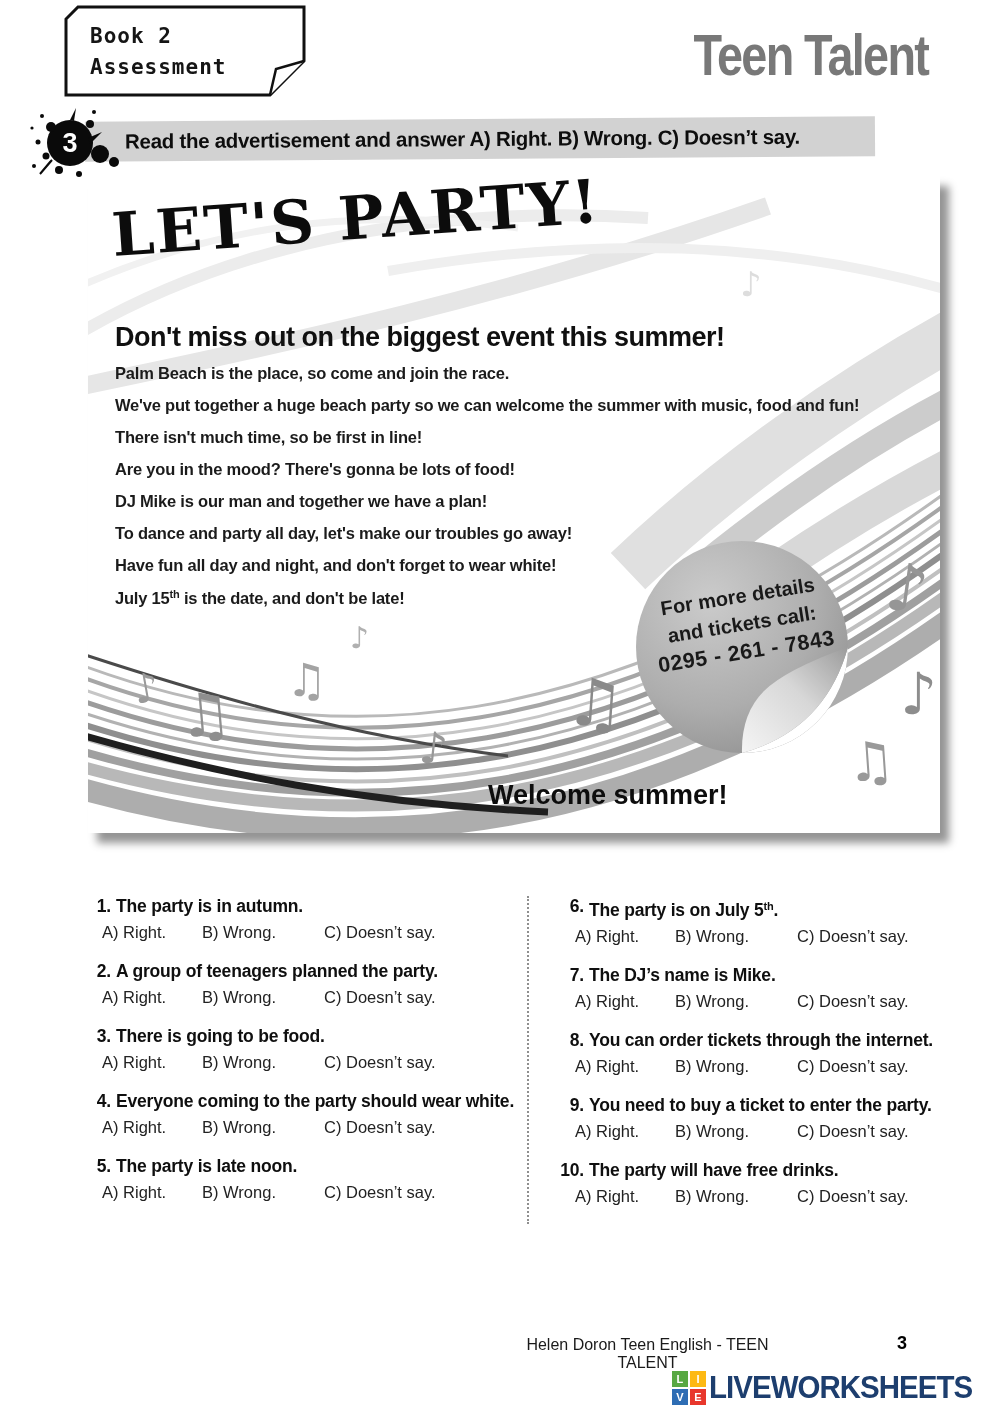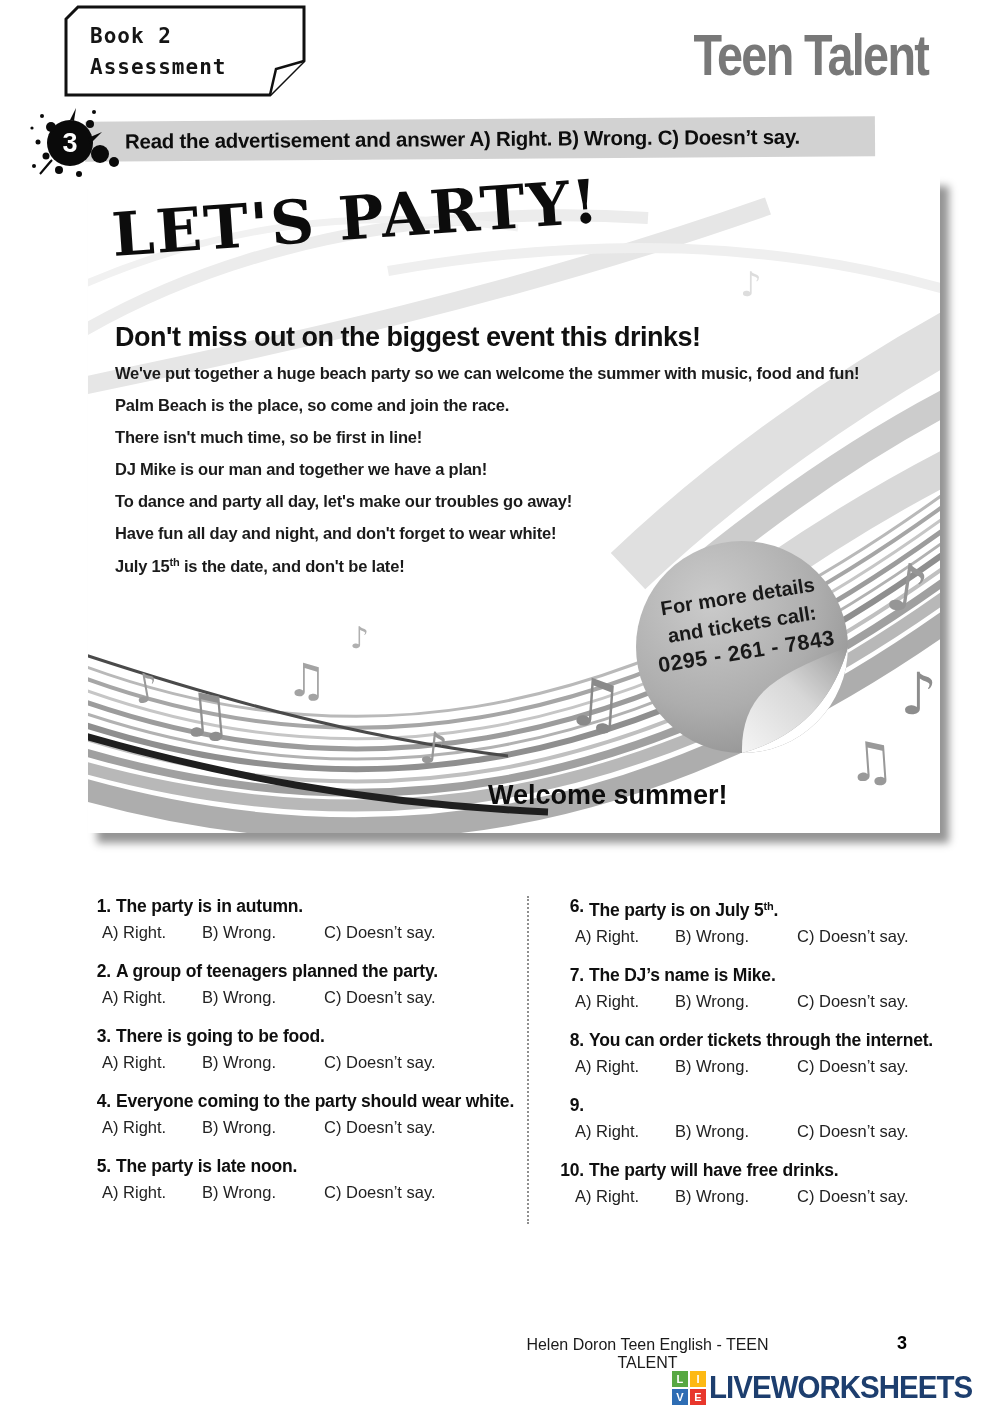--- a/index.html
+++ b/index.html
@@ -147,26 +147,27 @@
         <text x="476" y="548" font-size="66" fill="#8a8a8a" transform="rotate(4 476 548)">♫</text>
         <text x="582" y="522" font-size="50" fill="#8f8f8f">♪</text>
         <text x="795" y="432" font-size="66" fill="#969696" transform="rotate(8 795 432)">♪</text>
         <text x="812" y="538" font-size="58" fill="#8d8d8d">♪</text>
         <text x="760" y="606" font-size="54" fill="#999999" transform="rotate(-4 760 606)">♫</text>
         <text x="652" y="120" font-size="34" fill="#dddddd">♪</text>
       </g>
     </svg>
 
     <div class="ad-title">LET'S PARTY!</div>
-    <div class="ad-headline">Don't miss out on the biggest event this drinks!</div>
+    <div class="ad-headline">Don't miss out on the biggest event this summer!</div>
 
     <div class="ad-lines">
+      <div class="ad-line">Palm Beach is the place, so come and join the race.</div>
       <div class="ad-line">We've put together a huge beach party so we can welcome the summer with music, food and fun!</div>
-      <div class="ad-line">Palm Beach is the place, so come and join the race.</div>
       <div class="ad-line">There isn't much time, so be first in line!</div>
+      <div class="ad-line">Are you in the mood? There's gonna be lots of food!</div>
       <div class="ad-line">DJ Mike is our man and together we have a plan!</div>
       <div class="ad-line">To dance and party all day, let's make our troubles go away!</div>
       <div class="ad-line">Have fun all day and night, and don't forget to wear white!</div>
       <div class="ad-line"><span>July 15</span><span class="sup">th</span><span> is the date, and don't be late!</span></div>
     </div>
 
     <div class="badge">
       <svg width="218" height="218" viewBox="0 0 218 218">
         <defs>
           <radialGradient id="bgrad" cx="35%" cy="28%" r="85%">
@@ -295,20 +296,21 @@
         <div class="q-opts">
           <span class="opt a">A) Right.</span>
           <span class="opt b">B) Wrong.</span>
           <span class="opt c">C) Doesn’t say.</span>
         </div>
       </div>
 
       <div class="q">
         <div class="q-head">
             <span class="q-num">9.</span>
+            <span>You need to buy a ticket to enter the party.</span>
           </div>
         <div class="q-opts">
           <span class="opt a">A) Right.</span>
           <span class="opt b">B) Wrong.</span>
           <span class="opt c">C) Doesn’t say.</span>
         </div>
       </div>
 
       <div class="q">
         <div class="q-head">

